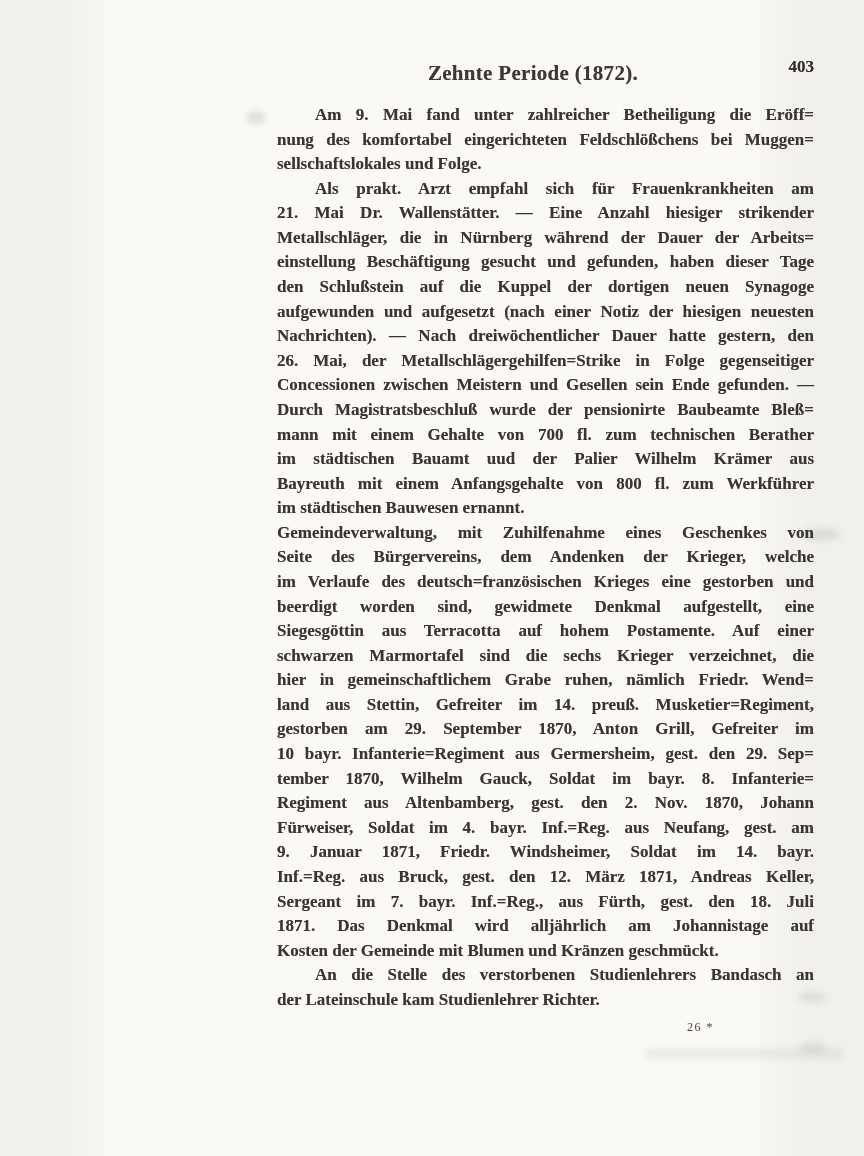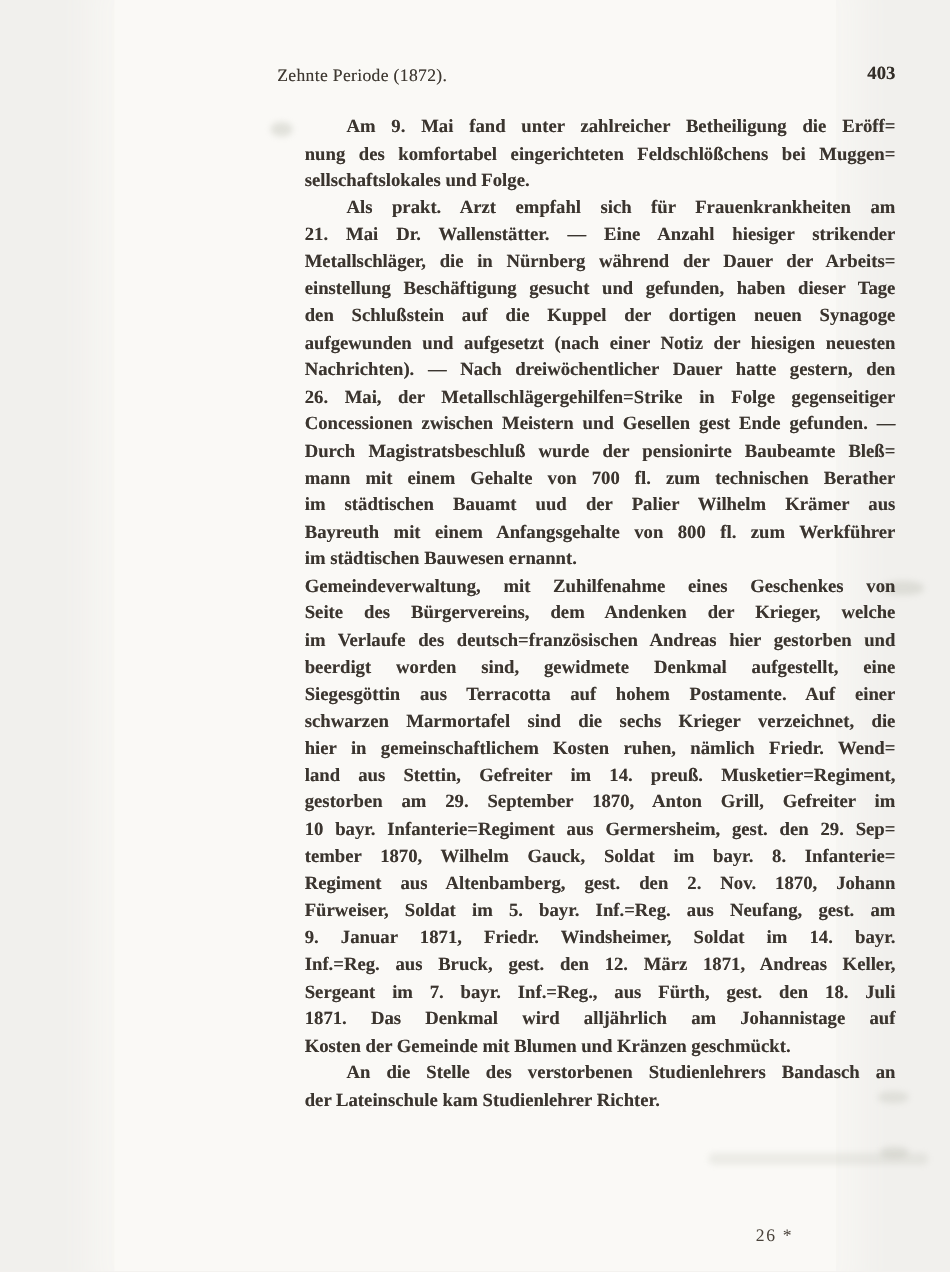--- a/index.html
+++ b/index.html
@@ -37,22 +37,23 @@
     left: 0;
     width: 562px;
     height: 24px;
     filter: blur(0.3px);
   }
   .header-title {
     position: absolute;
     left: 0;
     top: 1px;
     width: 100%;
-    font-weight: 400;
-    font-size: 16px;
+    text-align: center;
+    font-weight: 700;
+    font-size: 21px;
     color: #3e3831;
     letter-spacing: 0.3px;
     text-shadow: 0 0 0.4px rgba(62,56,49,0.55);
   }
   .page-number {
     position: absolute;
     right: 0;
     top: -3px;
     font-weight: 700;
     font-size: 17px;
@@ -77,22 +78,22 @@
     text-align-last: justify;
     overflow: visible;
     white-space: normal;
     margin-left: 25px;
   }
   .line.pl { text-align-last: left; }
   .line.ind { text-indent: 38px; }
   .signature-mark {
     position: absolute;
     left: 435px;
-    top: 1115px;
-    font-size: 16px;
+    top: 1020px;
+    font-size: 12px;
     font-weight: 400;
     color: #49423a;
     letter-spacing: 1.5px;
     filter: blur(0.3px);
   }
   .smudge {
     position: absolute;
     background: #a2a596;
     border-radius: 45%;
     filter: blur(3px);
@@ -124,39 +125,39 @@
           <div class="line">nung des komfortabel eingerichteten Feldschlößchens bei Muggen=</div>
           <div class="line pl">sellschaftslokales und Folge.</div>
           <div class="line ind">Als prakt. Arzt empfahl sich für Frauenkrankheiten am</div>
           <div class="line">21. Mai Dr. Wallenstätter. — Eine Anzahl hiesiger strikender</div>
           <div class="line">Metallschläger, die in Nürnberg während der Dauer der Arbeits=</div>
           <div class="line">einstellung Beschäftigung gesucht und gefunden, haben dieser Tage</div>
           <div class="line">den Schlußstein auf die Kuppel der dortigen neuen Synagoge</div>
           <div class="line">aufgewunden und aufgesetzt (nach einer Notiz der hiesigen neuesten</div>
           <div class="line">Nachrichten). — Nach dreiwöchentlicher Dauer hatte gestern, den</div>
           <div class="line">26. Mai, der Metallschlägergehilfen=Strike in Folge gegenseitiger</div>
-          <div class="line">Concessionen zwischen Meistern und Gesellen gest Ende gefunden. —</div>
+          <div class="line">Concessionen zwischen Meistern und Gesellen sein Ende gefunden. —</div>
           <div class="line">Durch Magistratsbeschluß wurde der pensionirte Baubeamte Bleß=</div>
           <div class="line">mann mit einem Gehalte von 700 fl. zum technischen Berather</div>
           <div class="line">im städtischen Bauamt uud der Palier Wilhelm Krämer aus</div>
           <div class="line">Bayreuth mit einem Anfangsgehalte von 800 fl. zum Werkführer</div>
           <div class="line pl">im städtischen Bauwesen ernannt.</div>
           <div class="line">Gemeindeverwaltung, mit Zuhilfenahme eines Geschenkes von</div>
           <div class="line">Seite des Bürgervereins, dem Andenken der Krieger, welche</div>
-          <div class="line">im Verlaufe des deutsch=französischen Andreas hier gestorben und</div>
+          <div class="line">im Verlaufe des deutsch=französischen Krieges eine gestorben und</div>
           <div class="line">beerdigt worden sind, gewidmete Denkmal aufgestellt, eine</div>
           <div class="line">Siegesgöttin aus Terracotta auf hohem Postamente. Auf einer</div>
           <div class="line">schwarzen Marmortafel sind die sechs Krieger verzeichnet, die</div>
-          <div class="line">hier in gemeinschaftlichem Kosten ruhen, nämlich Friedr. Wend=</div>
+          <div class="line">hier in gemeinschaftlichem Grabe ruhen, nämlich Friedr. Wend=</div>
           <div class="line">land aus Stettin, Gefreiter im 14. preuß. Musketier=Regiment,</div>
           <div class="line">gestorben am 29. September 1870, Anton Grill, Gefreiter im</div>
           <div class="line">10 bayr. Infanterie=Regiment aus Germersheim, gest. den 29. Sep=</div>
           <div class="line">tember 1870, Wilhelm Gauck, Soldat im bayr. 8. Infanterie=</div>
           <div class="line">Regiment aus Altenbamberg, gest. den 2. Nov. 1870, Johann</div>
-          <div class="line">Fürweiser, Soldat im 5. bayr. Inf.=Reg. aus Neufang, gest. am</div>
+          <div class="line">Fürweiser, Soldat im 4. bayr. Inf.=Reg. aus Neufang, gest. am</div>
           <div class="line">9. Januar 1871, Friedr. Windsheimer, Soldat im 14. bayr.</div>
           <div class="line">Inf.=Reg. aus Bruck, gest. den 12. März 1871, Andreas Keller,</div>
           <div class="line">Sergeant im 7. bayr. Inf.=Reg., aus Fürth, gest. den 18. Juli</div>
           <div class="line">1871. Das Denkmal wird alljährlich am Johannistage auf</div>
           <div class="line pl">Kosten der Gemeinde mit Blumen und Kränzen geschmückt.</div>
           <div class="line ind">An die Stelle des verstorbenen Studienlehrers Bandasch an</div>
           <div class="line pl">der Lateinschule kam Studienlehrer Richter.</div>
         </div>
 
       <div class="signature-mark">26 *</div>

